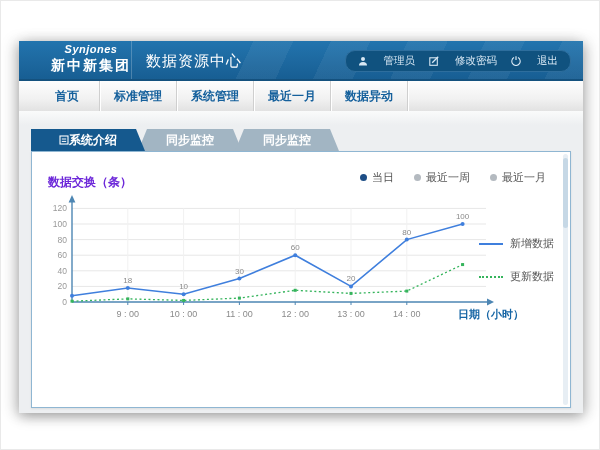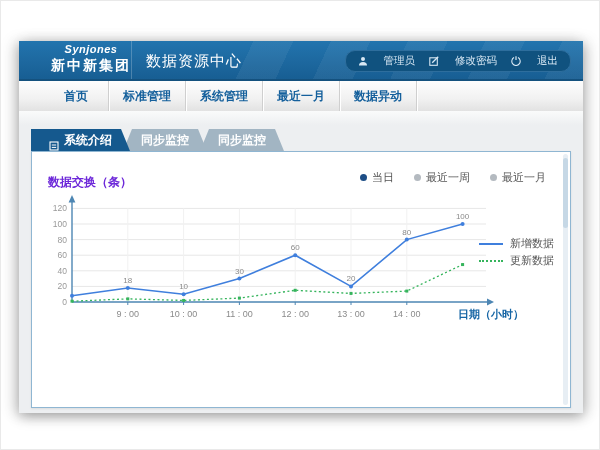--- a/index.html
+++ b/index.html
@@ -33,39 +33,39 @@
   }
   .user-pill{
     position:absolute;right:12px;top:9px;height:20px;border-radius:10px;
     background:#10527f;border:1px solid #2e6e9d;display:flex;align-items:center;
     padding:0 12px;gap:14px;z-index:2;
   }
   .pill-item{display:flex;align-items:center;gap:16px;color:#d8e8f4;font-size:10.5px;cursor:pointer;white-space:nowrap;}
   .pill-item svg{display:block;}
   
   .nav{
-    height:30px;display:flex;align-items:stretch;padding-left:25px;
+    height:30px;display:flex;align-items:stretch;padding-left:16px;
     background:linear-gradient(180deg,#fdfdfd 0%,#f1f1f1 60%,#e2e2e2 100%);
     border-bottom:1px solid #c9c9c9;
   }
   .nav-item{
     display:flex;align-items:center;justify-content:center;
     color:#15609c;font-size:12px;font-weight:bold;cursor:pointer;
     border-right:1px solid #cfcfcf;box-shadow:1px 0 0 #ffffff;
   }
   .nav-item:first-child{width:64px;}
   .nav-item{width:76px;}
   
   .content{position:absolute;top:70px;left:0;right:0;bottom:0;background:#edeff1;}
   .content::before{content:"";position:absolute;top:0;left:0;right:0;height:14px;
     background:linear-gradient(180deg,#fafbfb,#edeff1);}
   .tabs{position:absolute;left:12px;top:18px;display:flex;height:22px;z-index:2;}
   .tab{
-    height:22px;line-height:22px;padding:0 18px;color:#ffffff;font-size:12px;font-weight:bold;
-    display:flex;align-items:flex-end;gap:5px;cursor:pointer;white-space:nowrap;
+    height:22px;line-height:22px;padding:0 28px;color:#ffffff;font-size:12px;font-weight:bold;
+    display:flex;align-items:center;cursor:pointer;white-space:nowrap;
   }
   .tab.active{
     background:#15598e;z-index:3;
     clip-path:polygon(0 0,calc(100% - 9px) 0,100% 100%,0 100%);
   }
   .tab.inactive{
     background:#a2b5c3;margin-left:-7px;z-index:1;
     clip-path:polygon(9px 0,calc(100% - 9px) 0,100% 100%,0 100%);
   }
   .tab-icon{display:block;}
@@ -74,21 +74,21 @@
     background:#ffffff;border:1px solid #8fb6d2;box-shadow:0 1px 2px rgba(0,0,0,.08);
   }
   
   .radio-group{position:absolute;top:18px;right:24px;display:flex;gap:20px;align-items:center;}
   .radio-opt{display:flex;align-items:center;gap:5px;font-size:11px;color:#555;cursor:pointer;}
   .radio-dot{width:7px;height:7px;border-radius:50%;background:#b4bac0;}
   .radio-dot.selected{background:#1d4e86;}
   .y-axis-title{position:absolute;left:16px;top:22px;color:#6d28d9;font-size:12px;font-weight:bold;}
   .chart-svg{position:absolute;left:12px;top:38px;}
   
-  .series-legend{position:absolute;right:16px;top:84px;display:flex;flex-direction:column;gap:2px;}
+  .series-legend{position:absolute;right:16px;top:84px;display:flex;flex-direction:column;gap:18px;}
   .legend-row{display:flex;align-items:center;gap:7px;}
   .legend-line{width:24px;height:0;}
   .legend-line.solid{border-top:2px solid #3f7fdd;}
   .legend-line.dotted{border-top:2px dotted #35b45c;}
   .legend-label{font-size:11px;color:#555;}
   
   .note{position:absolute;left:30px;top:208px;right:40px;font-size:10.5px;color:#9a9a9a;letter-spacing:.3px;}
   .note-label{color:#e0514e;font-weight:bold;}
   
   .panel-scrollbar{position:absolute;top:2px;bottom:2px;right:2px;width:5px;background:#e7eef4;border-radius:3px;}

